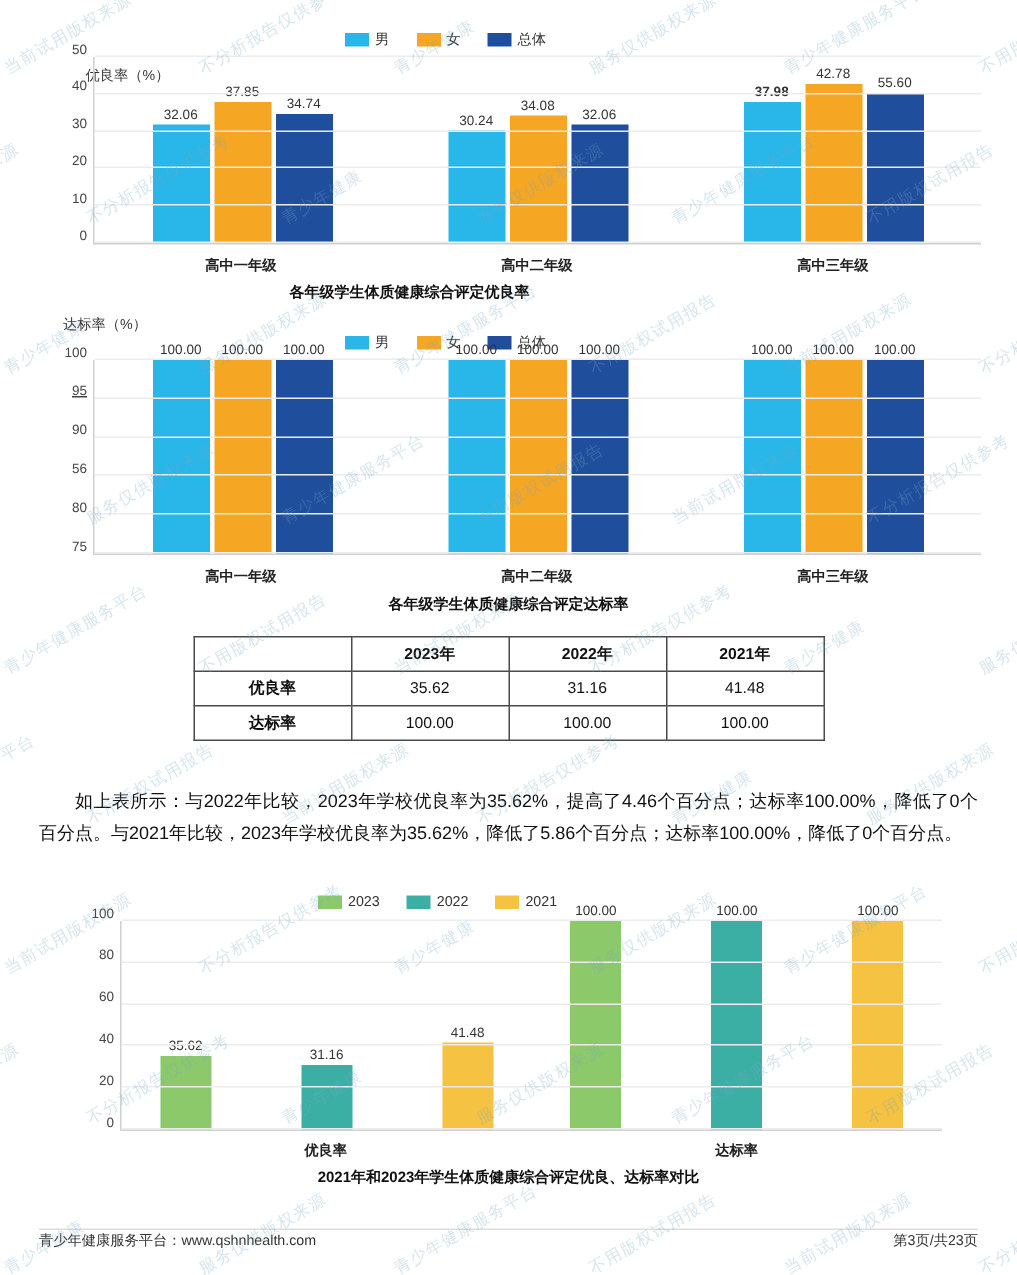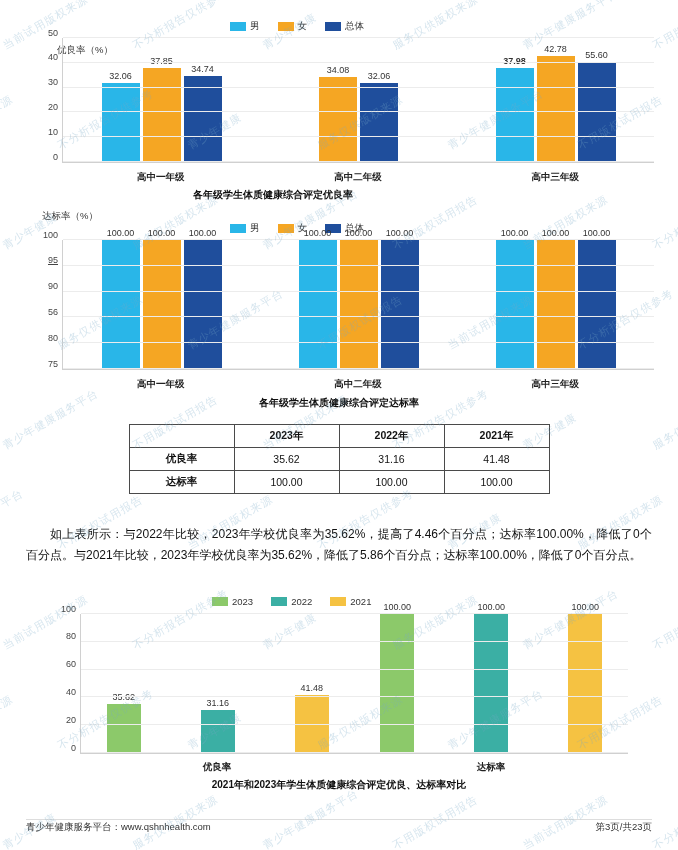--- a/index.html
+++ b/index.html
@@ -232,20 +232,23 @@
               <div class="val">32.06</div>
             </div>
             <div class="bar" style="height: 75.7%; background: rgb(245, 166, 35);">
               <div class="val">37.85</div>
             </div>
             <div class="bar" style="height: 69.48%; background: rgb(31, 78, 156);">
               <div class="val">34.74</div>
             </div>
           </div>
           <div class="group">
+            <div class="bar" style="height: 60.48%; background: rgb(41, 182, 232);">
+              <div class="val">30.24</div>
+            </div>
             <div class="bar" style="height: 68.16%; background: rgb(245, 166, 35);">
               <div class="val">34.08</div>
             </div>
             <div class="bar" style="height: 64.12%; background: rgb(31, 78, 156);">
               <div class="val">32.06</div>
             </div>
           </div>
           <div class="group">
             <div class="bar" style="height: 75.96%; background: rgb(41, 182, 232); font-weight: bold;">
               <div class="val">37.98</div>

